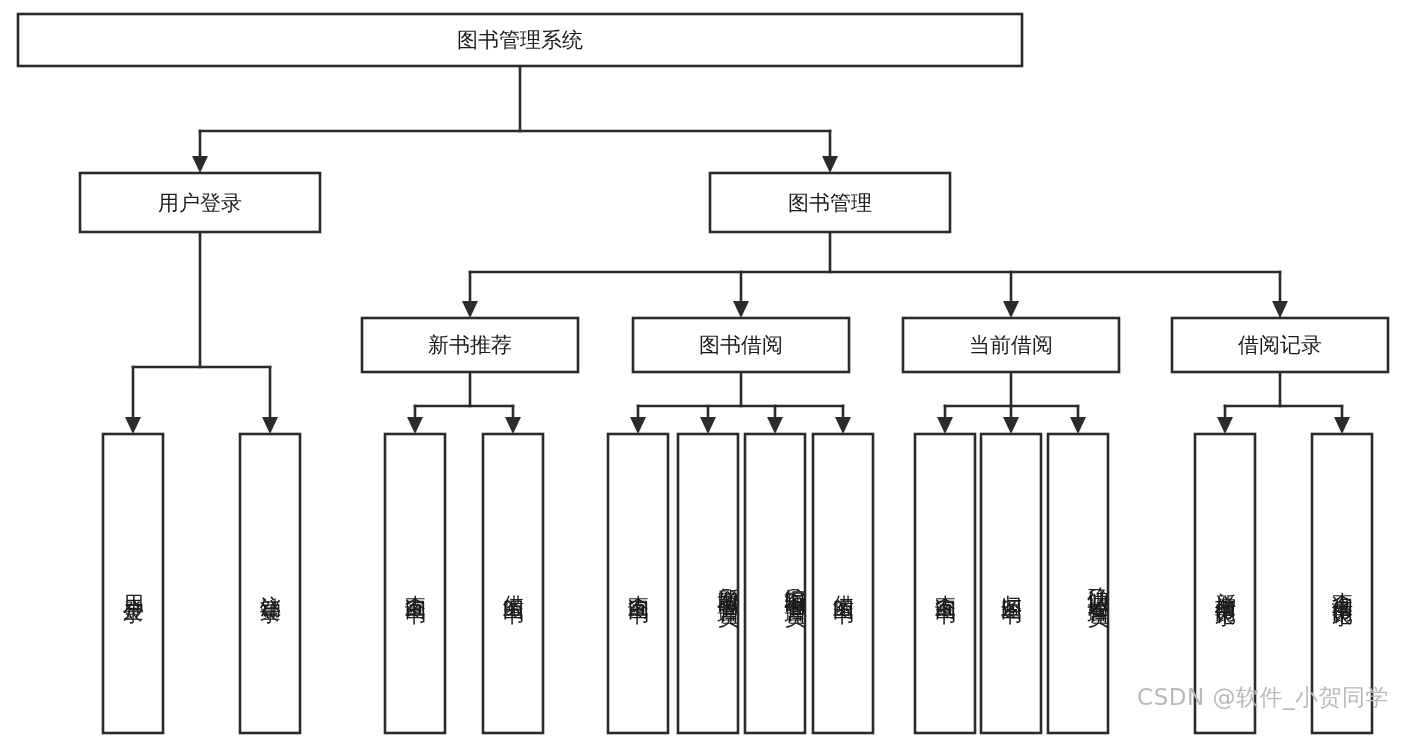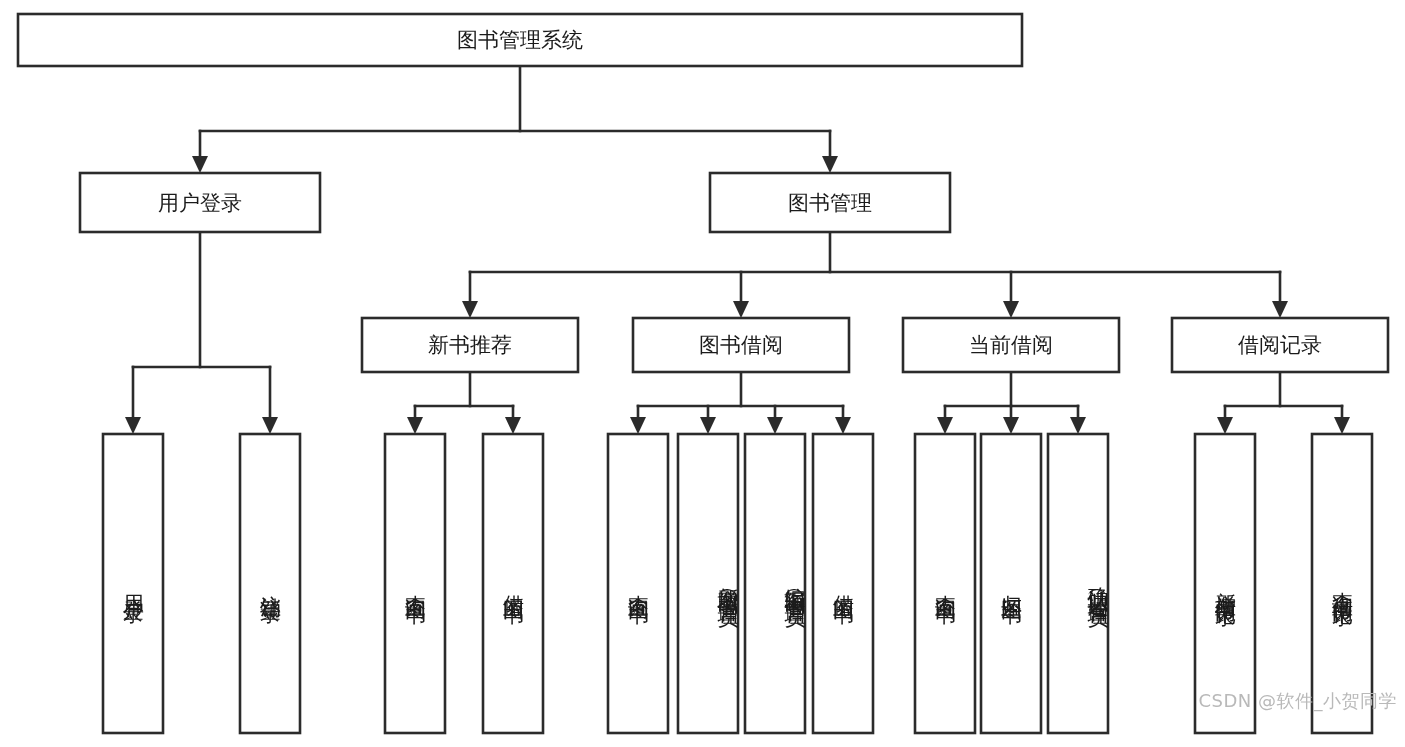--- a/index.html
+++ b/index.html
@@ -57,24 +57,24 @@
     font-size: 21px;
     line-height: 1.0;
     color: #1b1b1b;
     letter-spacing: 3px;
     white-space: nowrap;
     text-align: center;
     pointer-events: none;
   }
   .watermark {
     position: absolute;
-    right: 8px;
+    right: 16px;
     bottom: 6px;
     font-family: "DejaVu Sans", "Liberation Sans", sans-serif;
-    font-size: 18px;
+    font-size: 23px;
     color: #b9b9b9;
     letter-spacing: 0.5px;
     white-space: nowrap;
   }
 </style>
 </head>
 <body>
 
 <div id="diagram-root">
 

